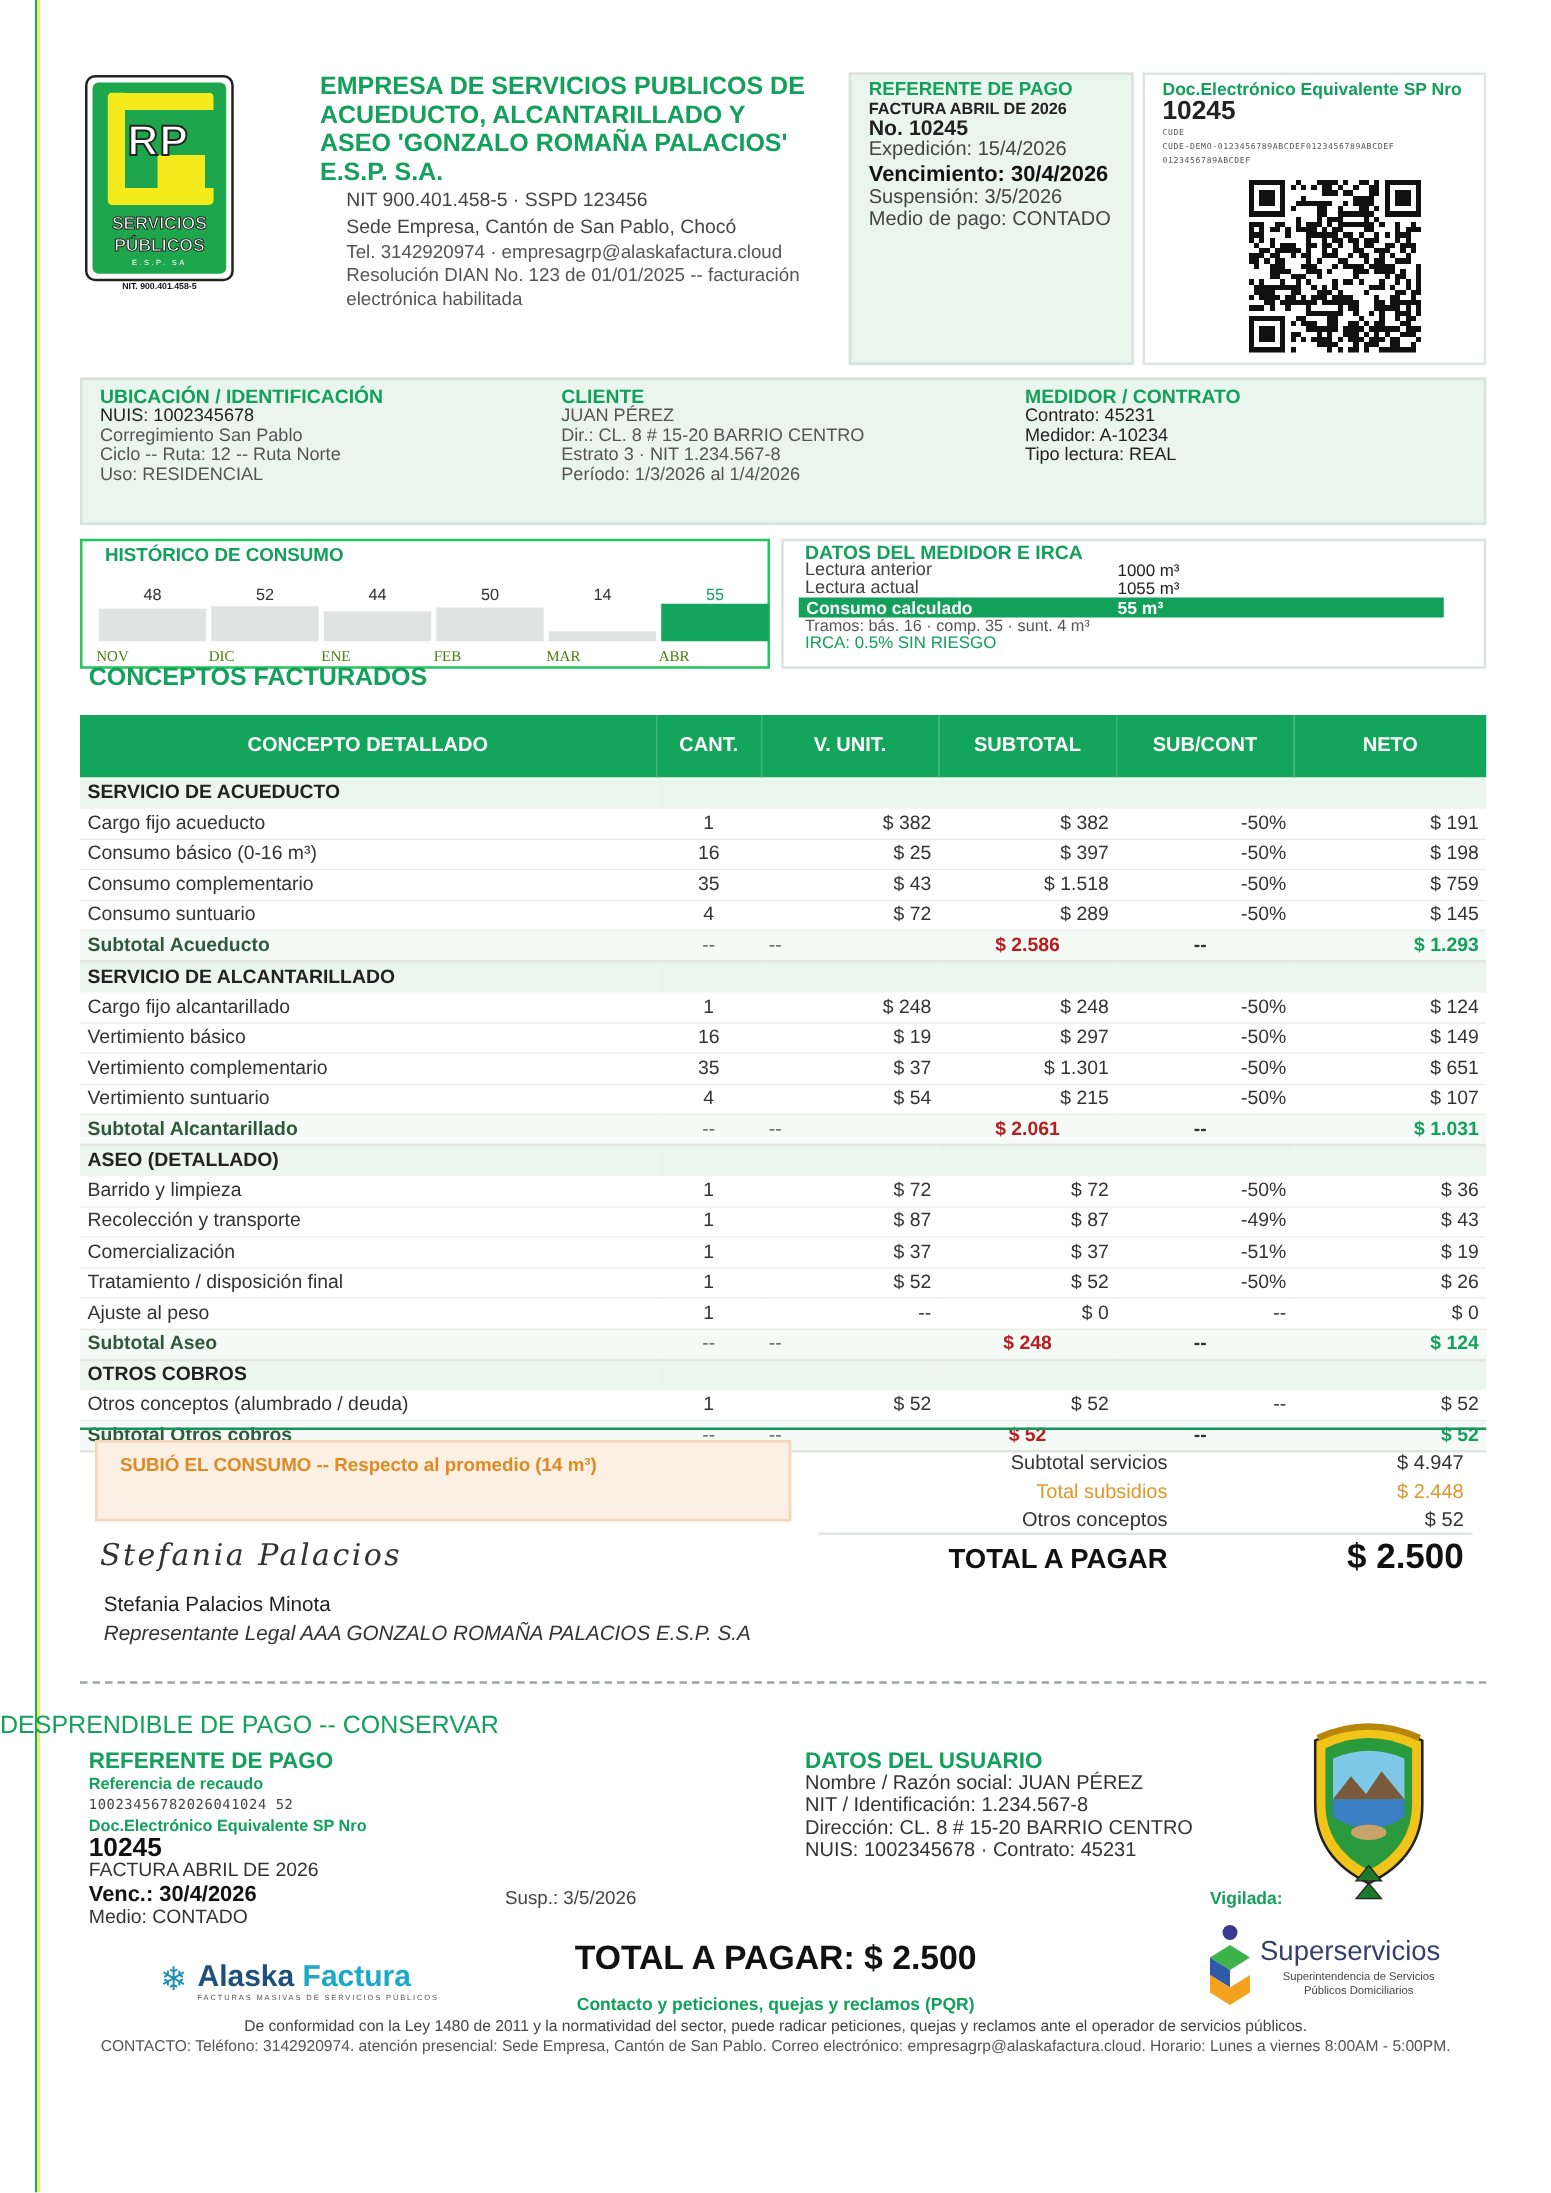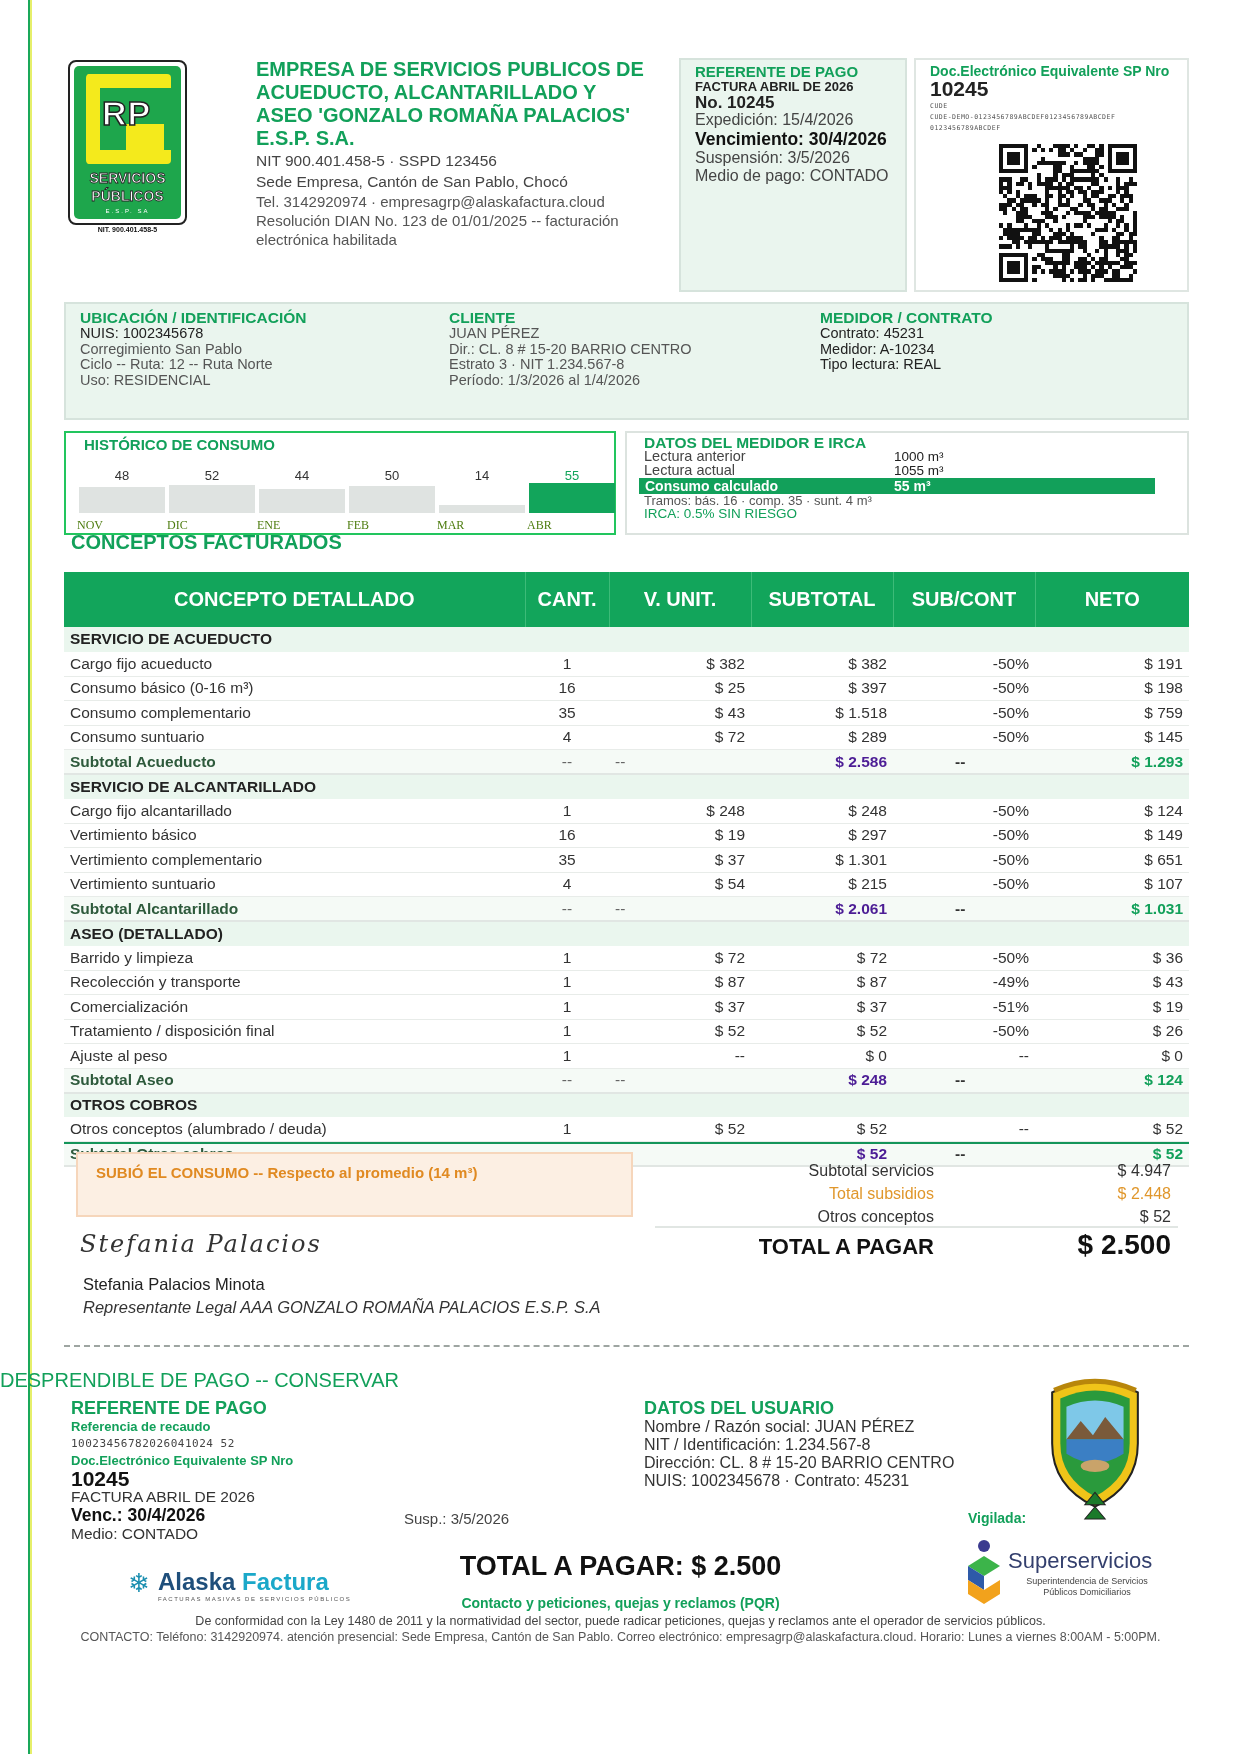--- a/index.html
+++ b/index.html
@@ -15,21 +15,21 @@
   .logo-g2 { position: absolute; left: 52px; top: 58px; width: 38px; height: 40px; background: #f4ea1c; }
   .logo-rp { position: absolute; left: 28px; top: 28px; font-size: 34px; font-weight: bold; color: #fff; -webkit-text-stroke: 1.5px #222; letter-spacing: 1px; }
   .logo-t1, .logo-t2 { position: absolute; left: 0; width: 100%; text-align: center; font-weight: bold; font-size: 14px; color: #fff; -webkit-text-stroke: 0.8px #222; }
   .logo-t1 { top: 104px; } .logo-t2 { top: 122px; }
   .logo-t3 { position: absolute; left: 0; width: 100%; text-align: center; font-size: 6px; color: #fff; top: 142px; letter-spacing: 2px; }
   .logo-nit { left: 68px; top: 226px; width: 119px; text-align: center; font-size: 7px; font-weight: bold; color: #111; }
 
   
   .company { left: 256px; top: 58px; width: 420px; }
   .company h1 { font-size: 20px; line-height: 23px; color: #12a05a; font-weight: bold; }
-  .company .line { font-size: 15.5px; line-height: 21px; color: #444; }
+  .company .line { font-size: 15.5px; line-height: 21px; color: #444; margin-left: 21px; }
   .company .line.small { font-size: 15px; line-height: 19px; color: #555; }
 
   
   .ref-box { left: 679px; top: 58px; width: 228px; height: 234px; background: #eaf5ee; border: 2px solid #d6e3dc; padding: 4px 14px; }
   .ref-box .t { font-size: 15px; font-weight: bold; color: #12a05a; line-height: 15px; }
   .ref-box .f { font-size: 13px; font-weight: bold; color: #222; line-height: 15px; }
   .ref-box .no { font-size: 17px; font-weight: bold; color: #222; line-height: 17px; }
   .ref-box .l { font-size: 16px; color: #444; line-height: 18px; }
   .ref-box .v { font-size: 17.5px; font-weight: bold; color: #111; line-height: 20px; }
 
@@ -59,29 +59,29 @@
   .med-title { position: absolute; left: 17px; top: 2px; font-size: 15.5px; font-weight: bold; color: #12a05a; line-height: 16px; }
   .med-row { position: absolute; left: 17px; font-size: 14.5px; color: #444; line-height: 15px; }
   .med-val { position: absolute; left: 267px; font-size: 13.5px; color: #222; line-height: 15px; }
   .med-hl { position: absolute; left: 12px; top: 45px; width: 516px; height: 16px; background: #12a05a; }
   .med-hl span { position: absolute; top: 0; font-size: 14px; font-weight: bold; color: #fff; line-height: 16px; }
 
   
   .conc-title { left: 71px; top: 531px; font-size: 20px; font-weight: bold; color: #12a05a; }
   .tbl { left: 64px; top: 572px; width: 1125px; border-collapse: collapse; }
   table { border-collapse: collapse; width: 1125px; }
-  thead th { background: #12a55b; color: #fff; font-size: 20px; font-weight: bold; height: 30px; border-right: 1px solid #3dbb78; padding: 16px 6px; }
+  thead th { background: #12a55b; color: #fff; font-size: 16px; font-weight: bold; height: 30px; border-right: 1px solid #3dbb78; padding: 16px 6px; }
   thead th:last-child { border-right: none; }
   td { font-size: 15.5px; color: #333; height: 24.5px; padding: 0 6px; border-bottom: 1px solid #e8ece9; }
   td.num { text-align: right; }
   td.ctr { text-align: center; }
   tr.section td { background: #eaf6ee; font-weight: bold; color: #222; border-bottom: none; }
   tr.subtotal td { background: #f5faf6; font-weight: bold; color: #2e5a3c; border-bottom: 2px solid #e1e6e3; }
   tr.subtotal td.neto { color: #12a05a; }
-  tr.subtotal td.sub { color: #4c1d95; }
+  tr.subtotal td.sub { color: #b91c1c; text-align: center; }
   tr.subtotal td.dash { color: #666; font-weight: normal; }
   tr.subtotal td.dashb { color: #333; }
   .tbl-rule { left: 64px; top: 1142px; width: 1125px; height: 2px; background: #14955a; }
 
   
   .alert { left: 76px; top: 1152px; width: 557px; height: 65px; background: #fcefe3; border: 2px solid #f6d6bb; padding: 10px 18px; }
   .alert span { font-size: 15px; font-weight: bold; color: #e08a22; }
 
   
   .tot-row { position: absolute; font-size: 16px; color: #333; text-align: right; }

